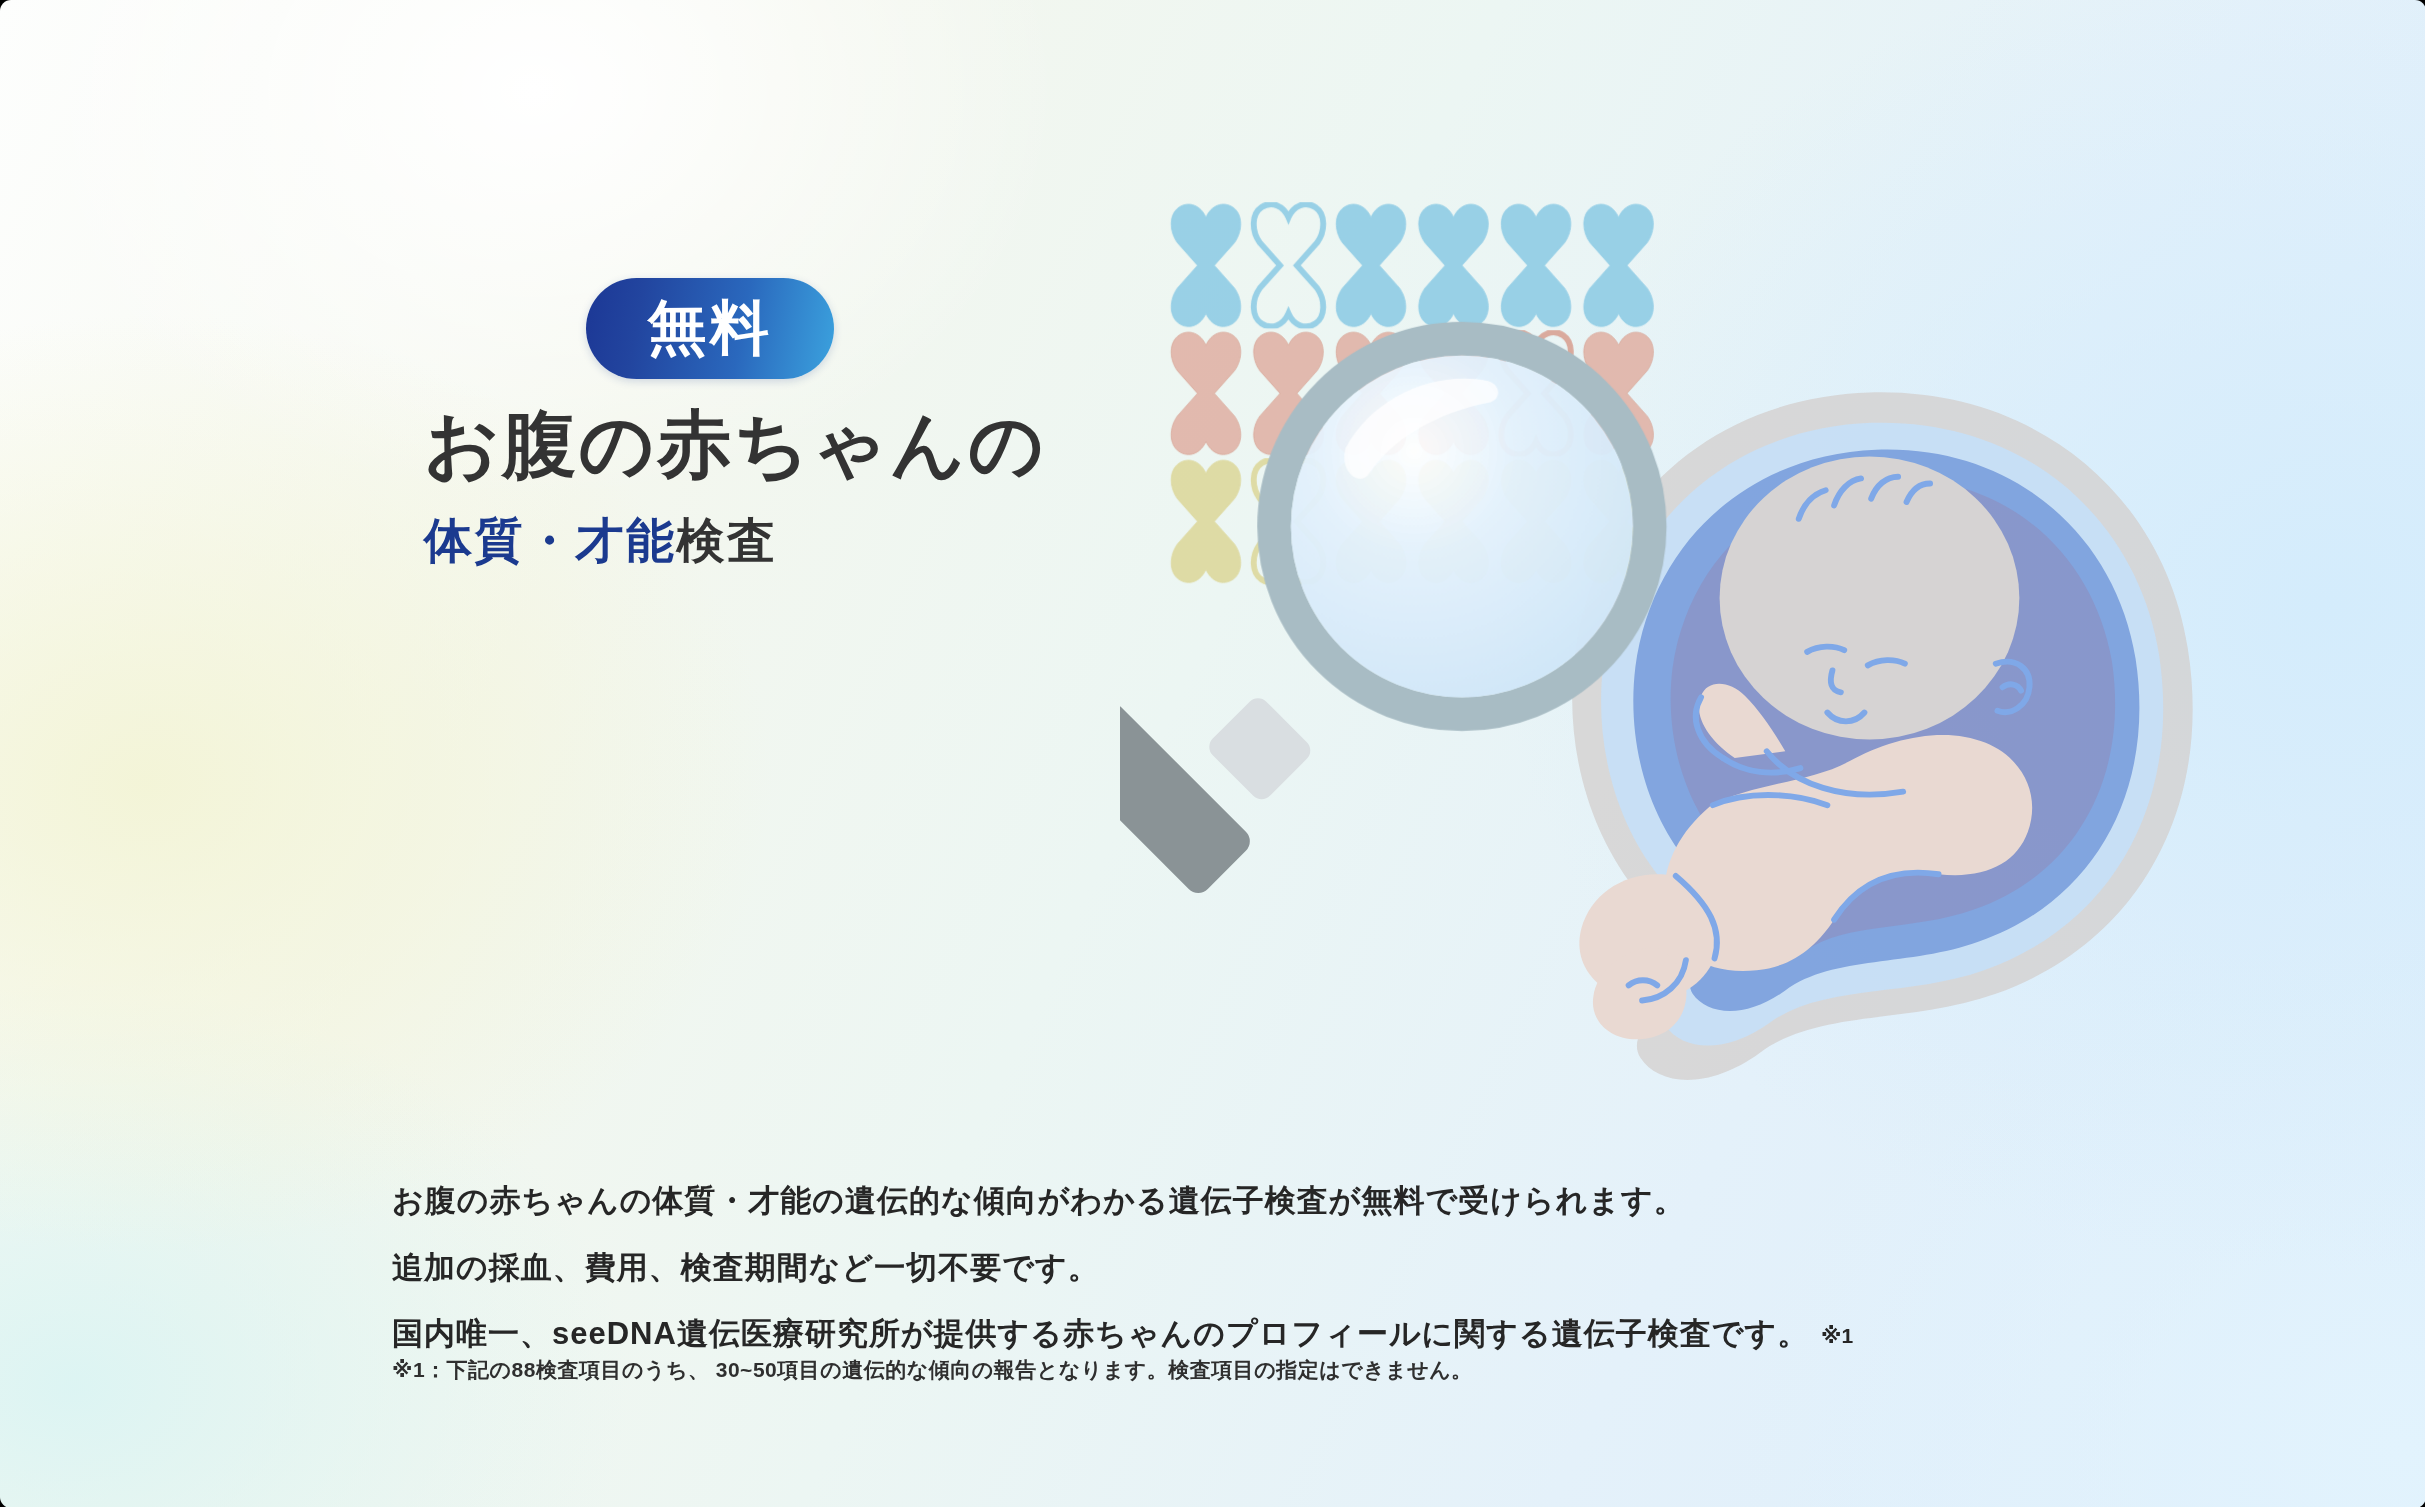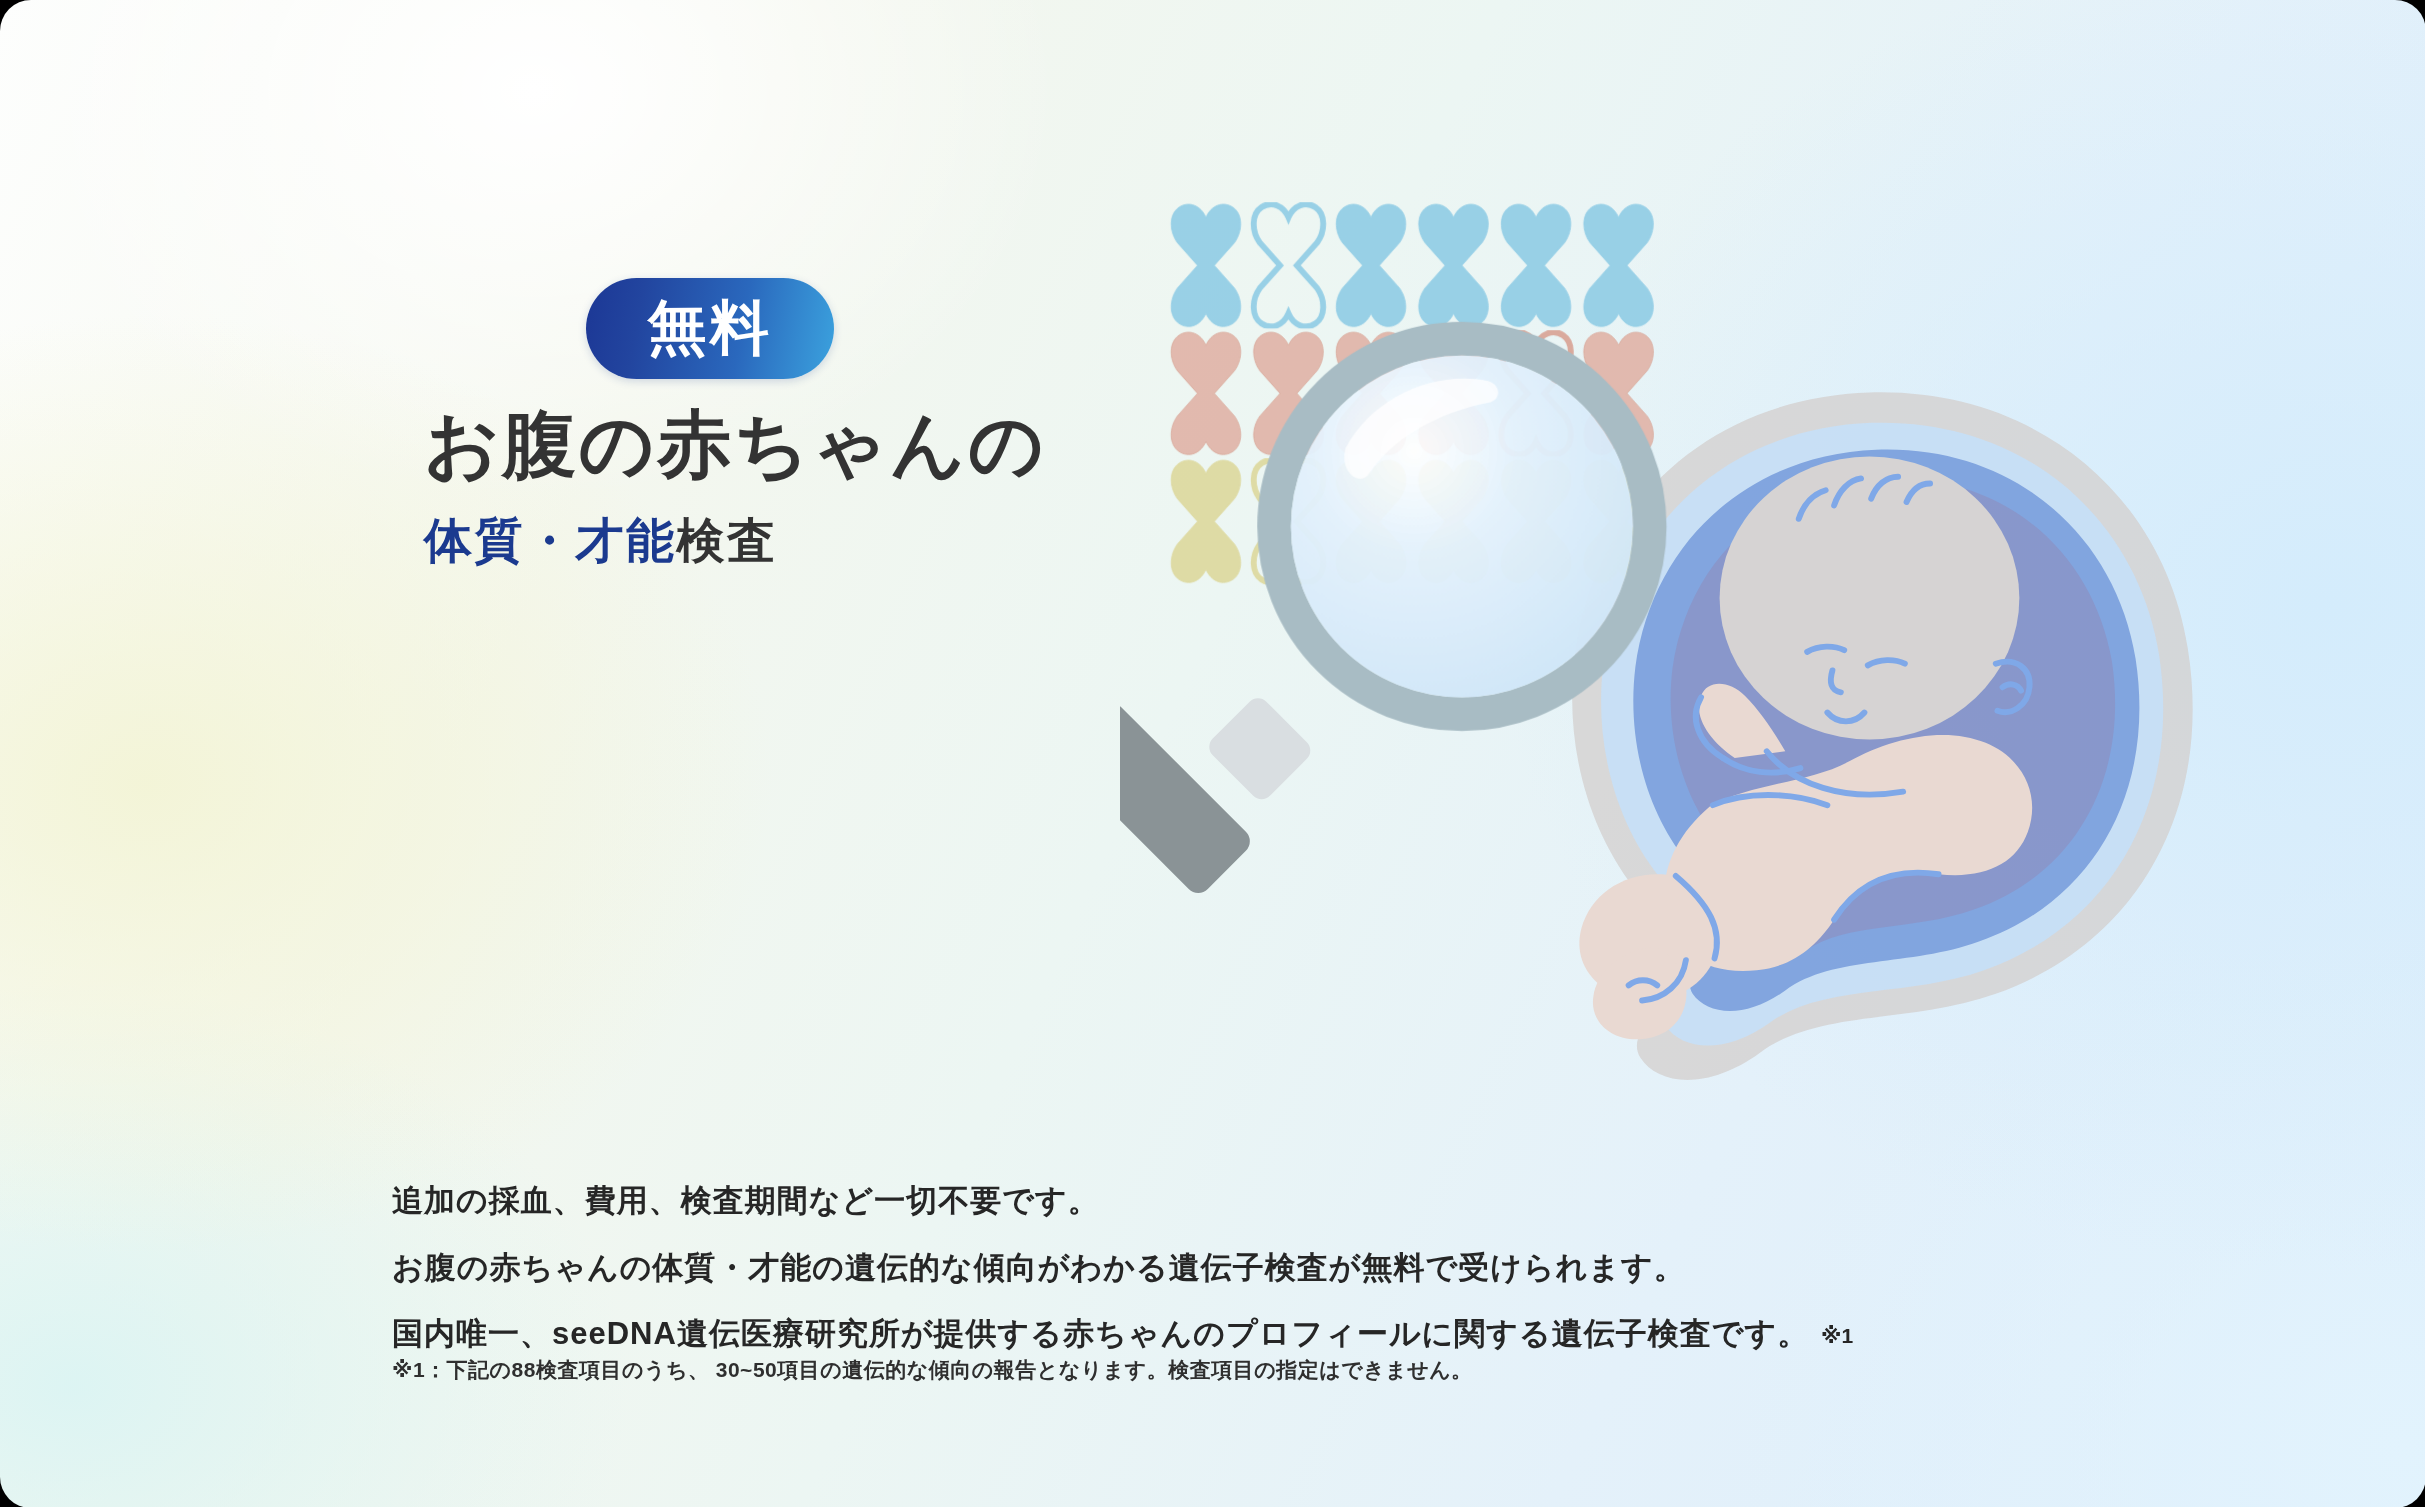--- a/index.html
+++ b/index.html
@@ -1,20 +1,20 @@
 <!DOCTYPE html>
 <html style="font-size:13.5px"><head>
 <meta charset="utf-8">
 <style>
   html,body{margin:0;padding:0;background:#000;}
   body{width:2426px;height:1508px;overflow:hidden;
        font-family:"Liberation Sans","DejaVu Sans",sans-serif;}
 
   #card{
-    position:relative;width:2426px;height:1508px;border-radius:31px;overflow:hidden;
+    position:relative;width:2426px;height:1508px;border-radius:11px;overflow:hidden;
     background:
       radial-gradient(ellipse 1011px 758px at 6% 52%, rgba(243,244,214,0.95) 0%, rgba(243,244,214,0.0) 62%),
       radial-gradient(ellipse 926px 674px at 3% 92%, rgba(219,244,243,0.95) 0%, rgba(219,244,243,0.0) 60%),
       radial-gradient(ellipse 1263px 1011px at 96% 40%, rgba(212,236,252,1) 0%, rgba(212,236,252,0.0) 66%),
       radial-gradient(ellipse 1095px 842px at 99% 96%, rgba(226,243,253,1) 0%, rgba(226,243,253,0.0) 62%),
       radial-gradient(ellipse 758px 590px at 22% 6%, rgba(255,255,255,1) 0%, rgba(255,255,255,0.0) 70%),
       linear-gradient(115deg,#fdfefd 0%,#f4f7ee 26%,#ecf6f3 48%,#e4f1fa 72%,#dcedfb 100%);
   }
 
   
@@ -194,21 +194,21 @@
     </div>
 
     <div class="hline" id="hl1">お腹の赤ちゃんの</div>
 
     <div class="hline" id="hl2">
       <span class="accent">体質・才能</span><span>検査</span>
     </div>
   </div>
 
   <div id="body">
+    <p class="bl">お腹の赤ちゃんの体質・才能の遺伝的な傾向がわかる遺伝子検査が無料で受けられます。</p>
     <p class="bl">追加の採血、費用、検査期間など一切不要です。</p>
-    <p class="bl">お腹の赤ちゃんの体質・才能の遺伝的な傾向がわかる遺伝子検査が無料で受けられます。</p>
     <p class="bl"><span>国内唯一、seeDNA遺伝医療研究所が提供する赤ちゃんのプロフィールに関する遺伝子検査です。</span><span class="sup">※1</span></p>
   </div>
 
   <div id="note">※1：下記の88検査項目のうち、 30~50項目の遺伝的な傾向の報告となります。検査項目の指定はできません。</div>
 
 </div>
 
 
 </body></html>

